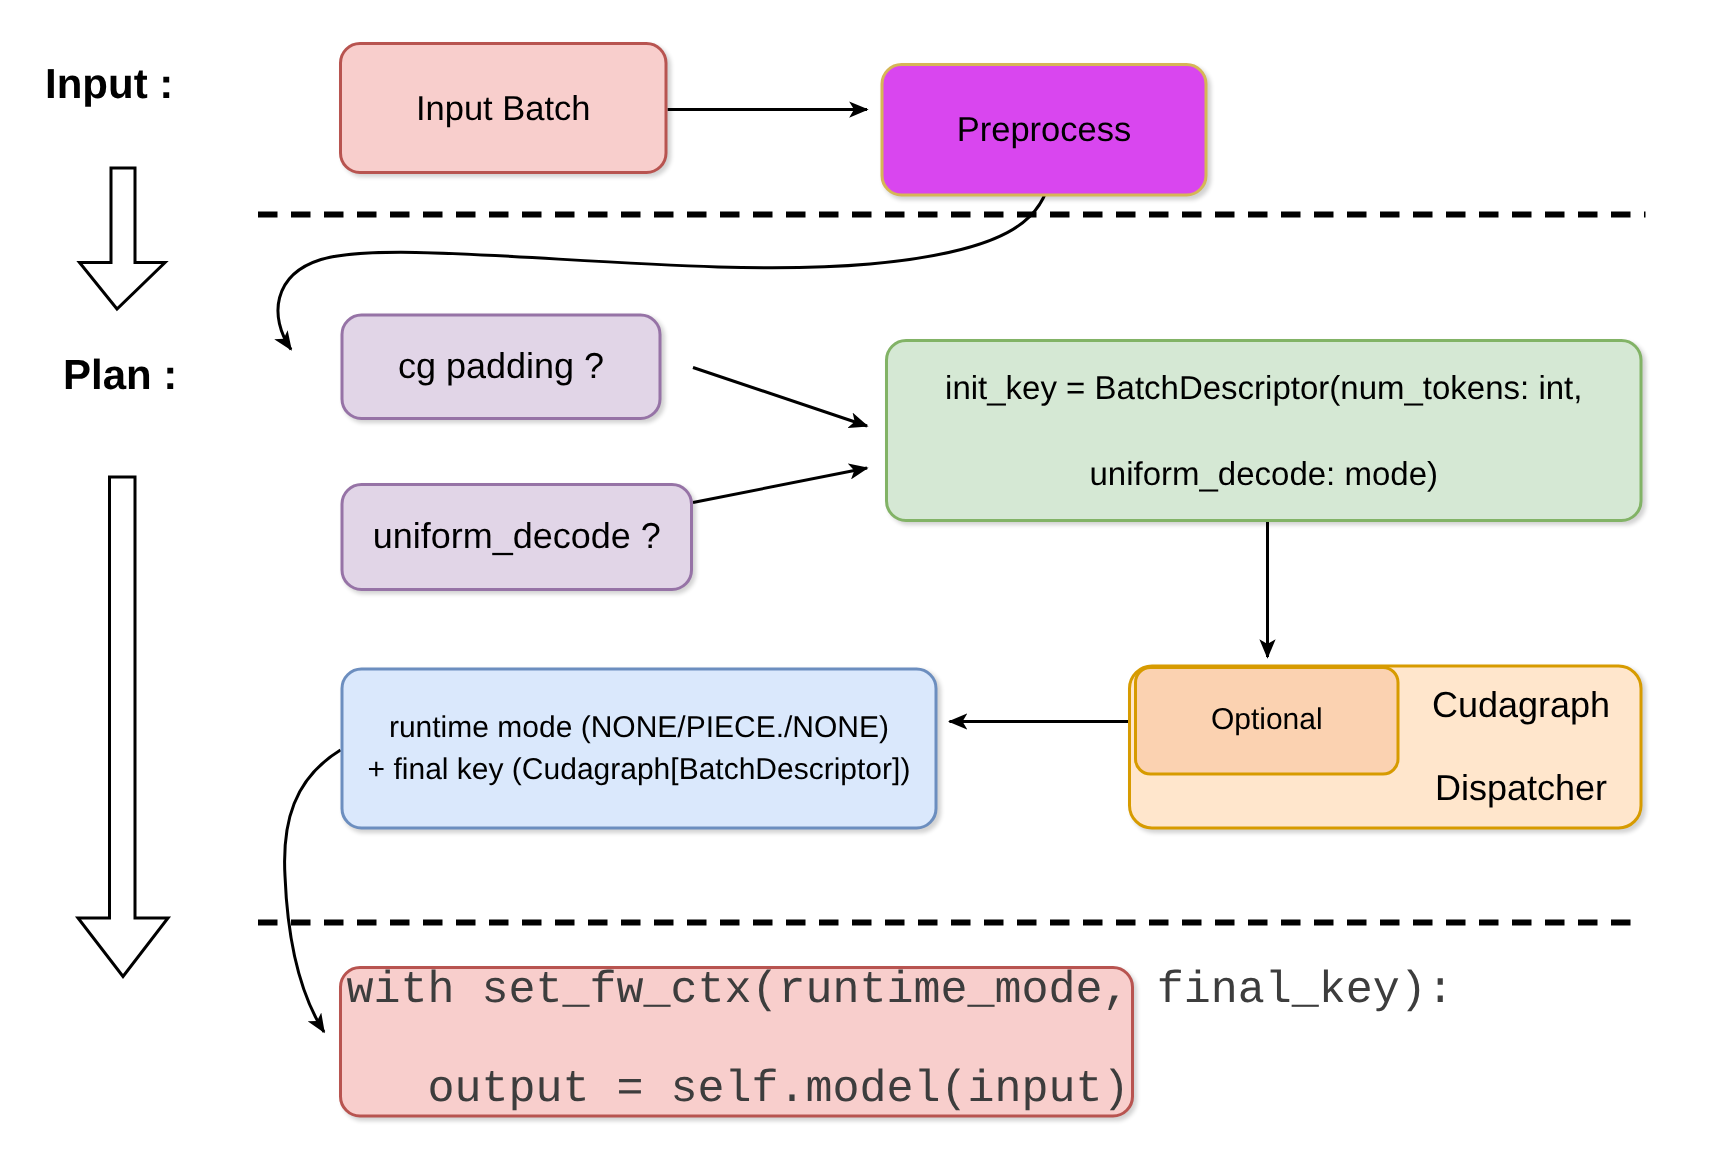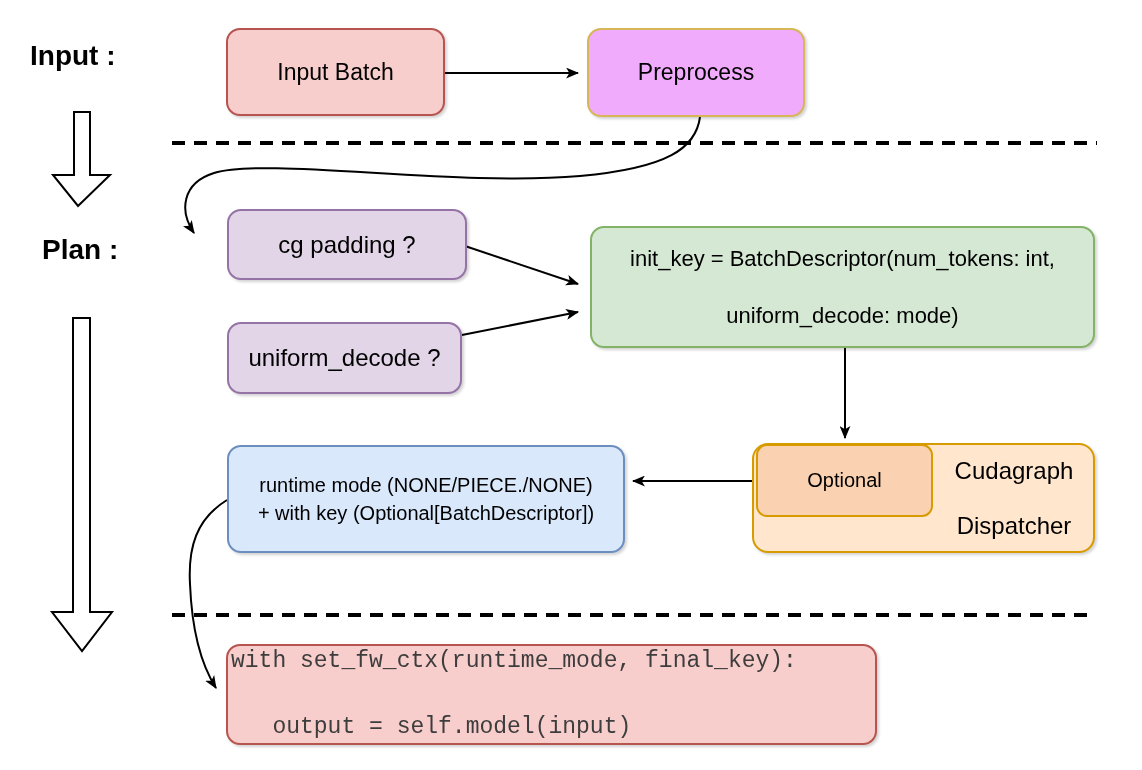--- a/index.html
+++ b/index.html
@@ -38,36 +38,36 @@
     line-height: 1.25;
   }
   .section-label {
     position: absolute;
     font-weight: bold;
     font-size: 28px;
     white-space: nowrap;
   }
   .node-input-batch   { left: 226px; top: 28px;  width: 219px; height: 88px;  font-size: 23px; }
   .node-preprocess    { left: 587px; top: 28px;  width: 218px; height: 89px;  font-size: 23px; }
-  .node-cg-padding    { left: 227px; top: 209px; width: 240px; height: 71px;  font-size: 24px; }
+  .node-cg-padding    { left: 227px; top: 209px; width: 214px; height: 71px;  font-size: 24px; }
   .node-uniform       { left: 227px; top: 300px; width: 235px; height: 72px;  font-size: 24px; }
   .node-init-key      { left: 590px; top: 226px; width: 505px; height: 122px; font-size: 22px; line-height: 28px; }
   .node-cudagraph     { left: 752px; top: 443px; width: 343px; height: 110px; border-radius: 16px; }
   .cudagraph-text {
     position: absolute;
     left: 933px; top: 443px; width: 162px; height: 110px;
     display: flex; flex-direction: column; align-items: center; justify-content: center;
     font-size: 24px; line-height: 31px; text-align: center; gap: 24px;
   }
   .node-dispatch      { left: 756px; top: 444px; width: 177px; height: 73px;  font-size: 20px; border-radius: 11px; box-shadow: none; }
   .node-runtime       { left: 227px; top: 445px; width: 398px; height: 108px; font-size: 20px; line-height: 28px; }
   .node-code {
-    left: 226px; top: 644px; width: 651px; height: 101px;
+    left: 226px; top: 644px; width: 530px; height: 101px;
     font-family: "Liberation Mono", "DejaVu Sans Mono", monospace;
-    font-size: 23px; line-height: 27px;
+    font-size: 30px; line-height: 27px;
     align-items: flex-start;
     text-align: left;
     padding-left: 3px;
     color: #3d3d3d;
     gap: 39px;
   }
   .node-code .code-line { white-space: pre; }
   .label-input   { left: 30px; top: 40px; }
   .label-plan    { left: 42px; top: 234px; }
   .label-execute { left: 20px; top: 672px; }
@@ -107,21 +107,21 @@
     <path d="M 227,500 C 196,519 188,548 190,584 C 192,634 202,666 216,688" stroke="#000" stroke-width="2" fill="none" marker-end="url(#ah)"></path>
   </svg>
 
   <div class="section-label label-input">Input :</div>
   <div class="section-label label-plan">Plan :</div>
 
   <div class="node node-input-batch" style="background-color: rgb(248, 206, 204); border-color: rgb(184, 84, 80);">
     <span>Input Batch</span>
   </div>
 
-  <div class="node node-preprocess" style="background-color: #f0abfc; border-color: rgb(214, 182, 86);">
+  <div class="node node-preprocess" style="background-color: #d946ef; border-color: rgb(214, 182, 86); margin-top: 14px;">
     <span>Preprocess</span>
   </div>
 
   <div class="node node-cg-padding" style="background-color: rgb(225, 213, 231); border-color: rgb(150, 115, 166);">
     <span>cg padding ?</span>
   </div>
 
   <div class="node node-uniform" style="background-color: rgb(225, 213, 231); border-color: rgb(150, 115, 166); margin-top: 22px;">
     <span>uniform_decode ?</span>
   </div>
@@ -137,21 +137,21 @@
     <span>Cudagraph</span>
     <span>Dispatcher</span>
   </div>
 
   <div class="node node-dispatch" style="background-color: rgb(251, 210, 177); border-color: rgb(215, 155, 0);">
     <span>Optional</span>
   </div>
 
   <div class="node node-runtime" style="background-color: rgb(218, 232, 252); border-color: rgb(108, 142, 191);">
     <span>runtime mode (NONE/PIECE./NONE)</span>
-    <span>+ with key (Optional[BatchDescriptor])</span>
+    <span>+ final key (Cudagraph[BatchDescriptor])</span>
   </div>
 
   <div class="node node-code" style="background-color: rgb(248, 206, 204); border-color: rgb(184, 84, 80);">
     <span class="code-line">with set_fw_ctx(runtime_mode, final_key):</span>
     <span class="code-line">   output = self.model(input)</span>
   </div>
 
 </div>
 
 </body></html>

